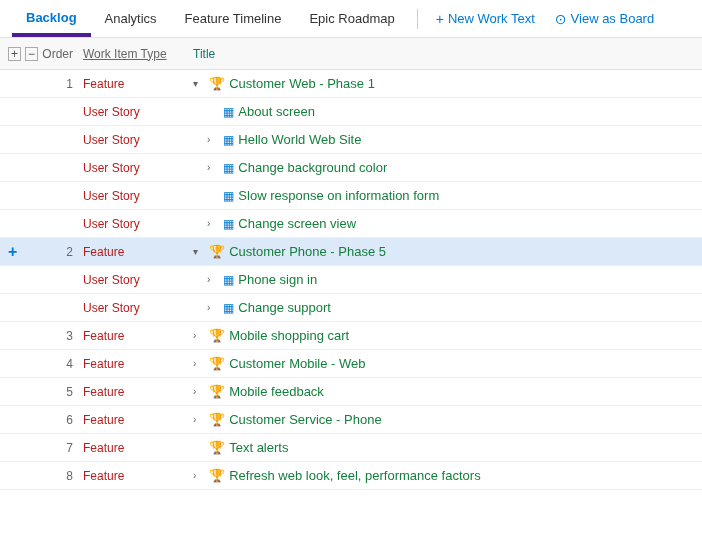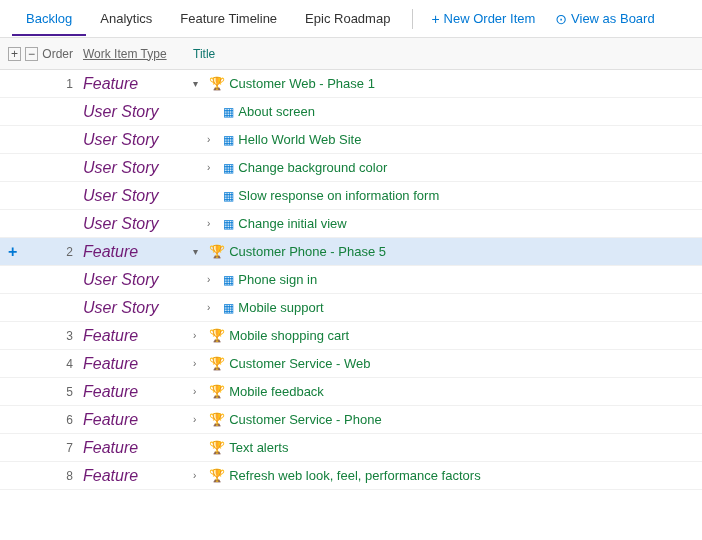--- a/index.html
+++ b/index.html
@@ -25,22 +25,22 @@
       padding: 8px 14px;
       cursor: pointer;
       color: #333;
       font-size: 13px;
       white-space: nowrap;
       border-bottom: 2px solid transparent;
       margin-bottom: -1px;
     }
     .nav-tab.active {
       color: #0078d4;
-      border-bottom: 2px solid #4c1d95;
-      font-weight: 400;
+      border-bottom: 4px solid #4c1d95;
+      font-weight: 700;
     }
     .nav-divider {
       width: 1px;
       height: 20px;
       background: #ccc;
       margin: 0 8px;
     }
     .nav-action {
       display: flex;
       align-items: center;
@@ -101,23 +101,22 @@
     .row.highlighted { background: #dce9f8; }
     .row-controls {
       width: 30px;
       display: flex;
       align-items: center;
       color: #0078d4;
       font-size: 14px;
     }
     .row-type {
       width: 110px;
-      font-size: 16px;
-      color: #701a75;
-      font-style: italic;
+      font-size: 12px;
+      color: #b91c1c;
     }
     .row-title {
       flex: 1;
       display: flex;
       align-items: center;
       gap: 4px;
       font-size: 13px;
     }
     .indent-1 { padding-left: 14px; }
 
@@ -159,21 +158,21 @@
 <body>
 
 <div class="top-nav">
   <div class="nav-tab active">Backlog</div>
   <div class="nav-tab">Analytics</div>
   <div class="nav-tab">Feature Timeline</div>
   <div class="nav-tab">Epic Roadmap</div>
   <div class="nav-divider"></div>
   <div class="nav-action">
     <span class="icon">+</span>
-    <span>New Order Item</span>
+    <span>New Work Text</span>
   </div>
   <div class="nav-action">
     <span class="icon">⊙</span>
     <span>View as Board</span>
   </div>
 </div>
 
 <div class="table-header">
   <div class="col-controls">
     <span class="ctrl-icon">+</span>
@@ -235,21 +234,21 @@
         <a class="title-link" href="#">Slow response on information form</a>
       </div>
     </div>
     <div class="row">
       <div class="row-controls"></div>
       <div class="col-order"></div>
       <div class="row-type">User Story</div>
       <div class="row-title indent-1">
         <span class="chevron">›</span>
         <span class="story-icon">▦</span>
-        <a class="title-link" href="#">Change initial view</a>
+        <a class="title-link" href="#">Change screen view</a>
       </div>
     </div>
     <div class="row highlighted">
       <div class="row-controls">
         <span class="plus-btn">+</span>
       </div>
       <div class="col-order">2</div>
       <div class="row-type">Feature</div>
       <div class="row-title">
         <span class="chevron">▾</span>
@@ -267,41 +266,41 @@
         <a class="title-link" href="#">Phone sign in</a>
       </div>
     </div>
     <div class="row">
       <div class="row-controls"></div>
       <div class="col-order"></div>
       <div class="row-type">User Story</div>
       <div class="row-title indent-1">
         <span class="chevron">›</span>
         <span class="story-icon">▦</span>
-        <a class="title-link" href="#">Mobile support</a>
+        <a class="title-link" href="#">Change support</a>
       </div>
     </div>
     <div class="row">
       <div class="row-controls"></div>
       <div class="col-order">3</div>
       <div class="row-type">Feature</div>
       <div class="row-title">
         <span class="chevron">›</span>
         <span class="trophy-icon">🏆</span>
         <a class="title-link" href="#">Mobile shopping cart</a>
       </div>
     </div>
     <div class="row">
       <div class="row-controls"></div>
       <div class="col-order">4</div>
       <div class="row-type">Feature</div>
       <div class="row-title">
         <span class="chevron">›</span>
         <span class="trophy-icon">🏆</span>
-        <a class="title-link" href="#">Customer Service - Web</a>
+        <a class="title-link" href="#">Customer Mobile - Web</a>
       </div>
     </div>
     <div class="row">
       <div class="row-controls"></div>
       <div class="col-order">5</div>
       <div class="row-type">Feature</div>
       <div class="row-title">
         <span class="chevron">›</span>
         <span class="trophy-icon">🏆</span>
         <a class="title-link" href="#">Mobile feedback</a>

